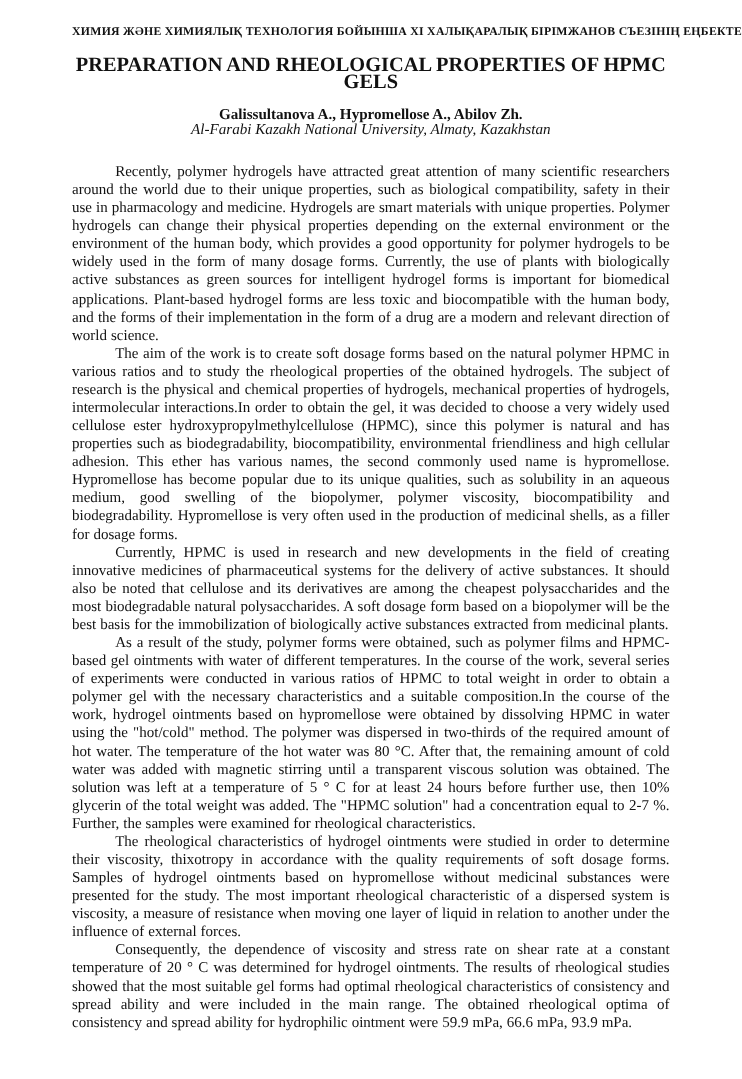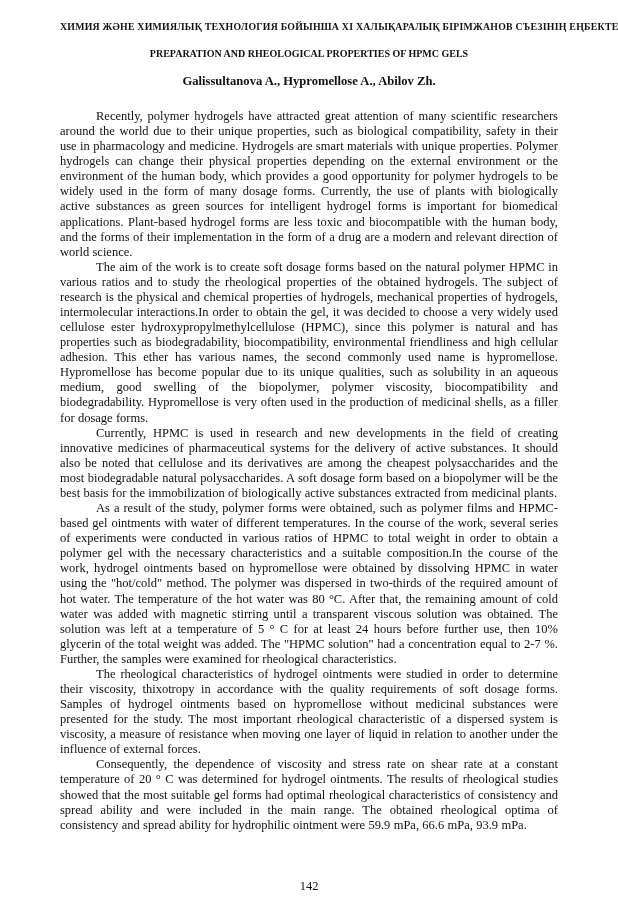--- a/index.html
+++ b/index.html
@@ -20,21 +20,21 @@
   }
   .running-header {
     font-size: 9.8px;
     font-weight: bold;
     text-align: center;
     letter-spacing: 0.25px;
     line-height: 11px;
     white-space: nowrap;
   }
   .paper-title {
-    font-size: 10px;
+    font-size: 17px;
     font-weight: bold;
     text-align: center;
     line-height: 14px;
     margin: 15px 0 0 0;
   }
   .authors-line {
     font-size: 12.6px;
     font-weight: bold;
     text-align: center;
     line-height: 14px;
@@ -71,25 +71,25 @@
 <body>
 
 <div class="page">
 
   <div class="running-header">ХИМИЯ ЖӘНЕ ХИМИЯЛЫҚ ТЕХНОЛОГИЯ БОЙЫНША XI ХАЛЫҚАРАЛЫҚ БІРІМЖАНОВ СЪЕЗІНІҢ ЕҢБЕКТЕРІ</div>
 
   <h1 class="paper-title">PREPARATION AND RHEOLOGICAL PROPERTIES OF HPMC GELS</h1>
 
   <div class="authors-line">Galissultanova A., Hypromellose A., Abilov Zh.</div>
 
+  <div class="affiliation-line">Al-Farabi Kazakh National University, Almaty, Kazakhstan</div>
 
   <div class="article-body">
     <p>Recently, polymer hydrogels have attracted great attention of many scientific researchers around the world due to their unique properties, such as biological compatibility, safety in their use in pharmacology and medicine. Hydrogels are smart materials with unique properties. Polymer hydrogels can change their physical properties depending on the external environment or the environment of the human body, which provides a good opportunity for polymer hydrogels to be widely used in the form of many dosage forms. Currently, the use of plants with biologically active substances as green sources for intelligent hydrogel forms is important for biomedical applications. Plant-based hydrogel forms are less toxic and biocompatible with the human body, and the forms of their implementation in the form of a drug are a modern and relevant direction of world science.</p>
     <p>The aim of the work is to create soft dosage forms based on the natural polymer HPMC in various ratios and to study the rheological properties of the obtained hydrogels. The subject of research is the physical and chemical properties of hydrogels, mechanical properties of hydrogels, intermolecular interactions.In order to obtain the gel, it was decided to choose a very widely used cellulose ester hydroxypropylmethylcellulose (HPMC), since this polymer is natural and has properties such as biodegradability, biocompatibility, environmental friendliness and high cellular adhesion. This ether has various names, the second commonly used name is hypromellose. Hypromellose has become popular due to its unique qualities, such as solubility in an aqueous medium, good swelling of the biopolymer, polymer viscosity, biocompatibility and biodegradability. Hypromellose is very often used in the production of medicinal shells, as a filler for dosage forms.</p>
     <p>Currently, HPMC is used in research and new developments in the field of creating innovative medicines of pharmaceutical systems for the delivery of active substances. It should also be noted that cellulose and its derivatives are among the cheapest polysaccharides and the most biodegradable natural polysaccharides. A soft dosage form based on a biopolymer will be the best basis for the immobilization of biologically active substances extracted from medicinal plants.</p>
     <p>As a result of the study, polymer forms were obtained, such as polymer films and HPMC-based gel ointments with water of different temperatures. In the course of the work, several series of experiments were conducted in various ratios of HPMC to total weight in order to obtain a polymer gel with the necessary characteristics and a suitable composition.In the course of the work, hydrogel ointments based on hypromellose were obtained by dissolving HPMC in water using the "hot/cold" method. The polymer was dispersed in two-thirds of the required amount of hot water. The temperature of the hot water was 80 °C. After that, the remaining amount of cold water was added with magnetic stirring until a transparent viscous solution was obtained. The solution was left at a temperature of 5 ° C for at least 24 hours before further use, then 10% glycerin of the total weight was added. The "HPMC solution" had a concentration equal to 2-7 %. Further, the samples were examined for rheological characteristics.</p>
     <p>The rheological characteristics of hydrogel ointments were studied in order to determine their viscosity, thixotropy in accordance with the quality requirements of soft dosage forms. Samples of hydrogel ointments based on hypromellose without medicinal substances were presented for the study. The most important rheological characteristic of a dispersed system is viscosity, a measure of resistance when moving one layer of liquid in relation to another under the influence of external forces.</p>
     <p>Consequently, the dependence of viscosity and stress rate on shear rate at a constant temperature of 20 ° C was determined for hydrogel ointments. The results of rheological studies showed that the most suitable gel forms had optimal rheological characteristics of consistency and spread ability and were included in the main range. The obtained rheological optima of consistency and spread ability for hydrophilic ointment were 59.9 mPa, 66.6 mPa, 93.9 mPa.</p>
   </div>
 
-  <div class="page-number">142</div>
 
 </div>
 
 </body></html>

